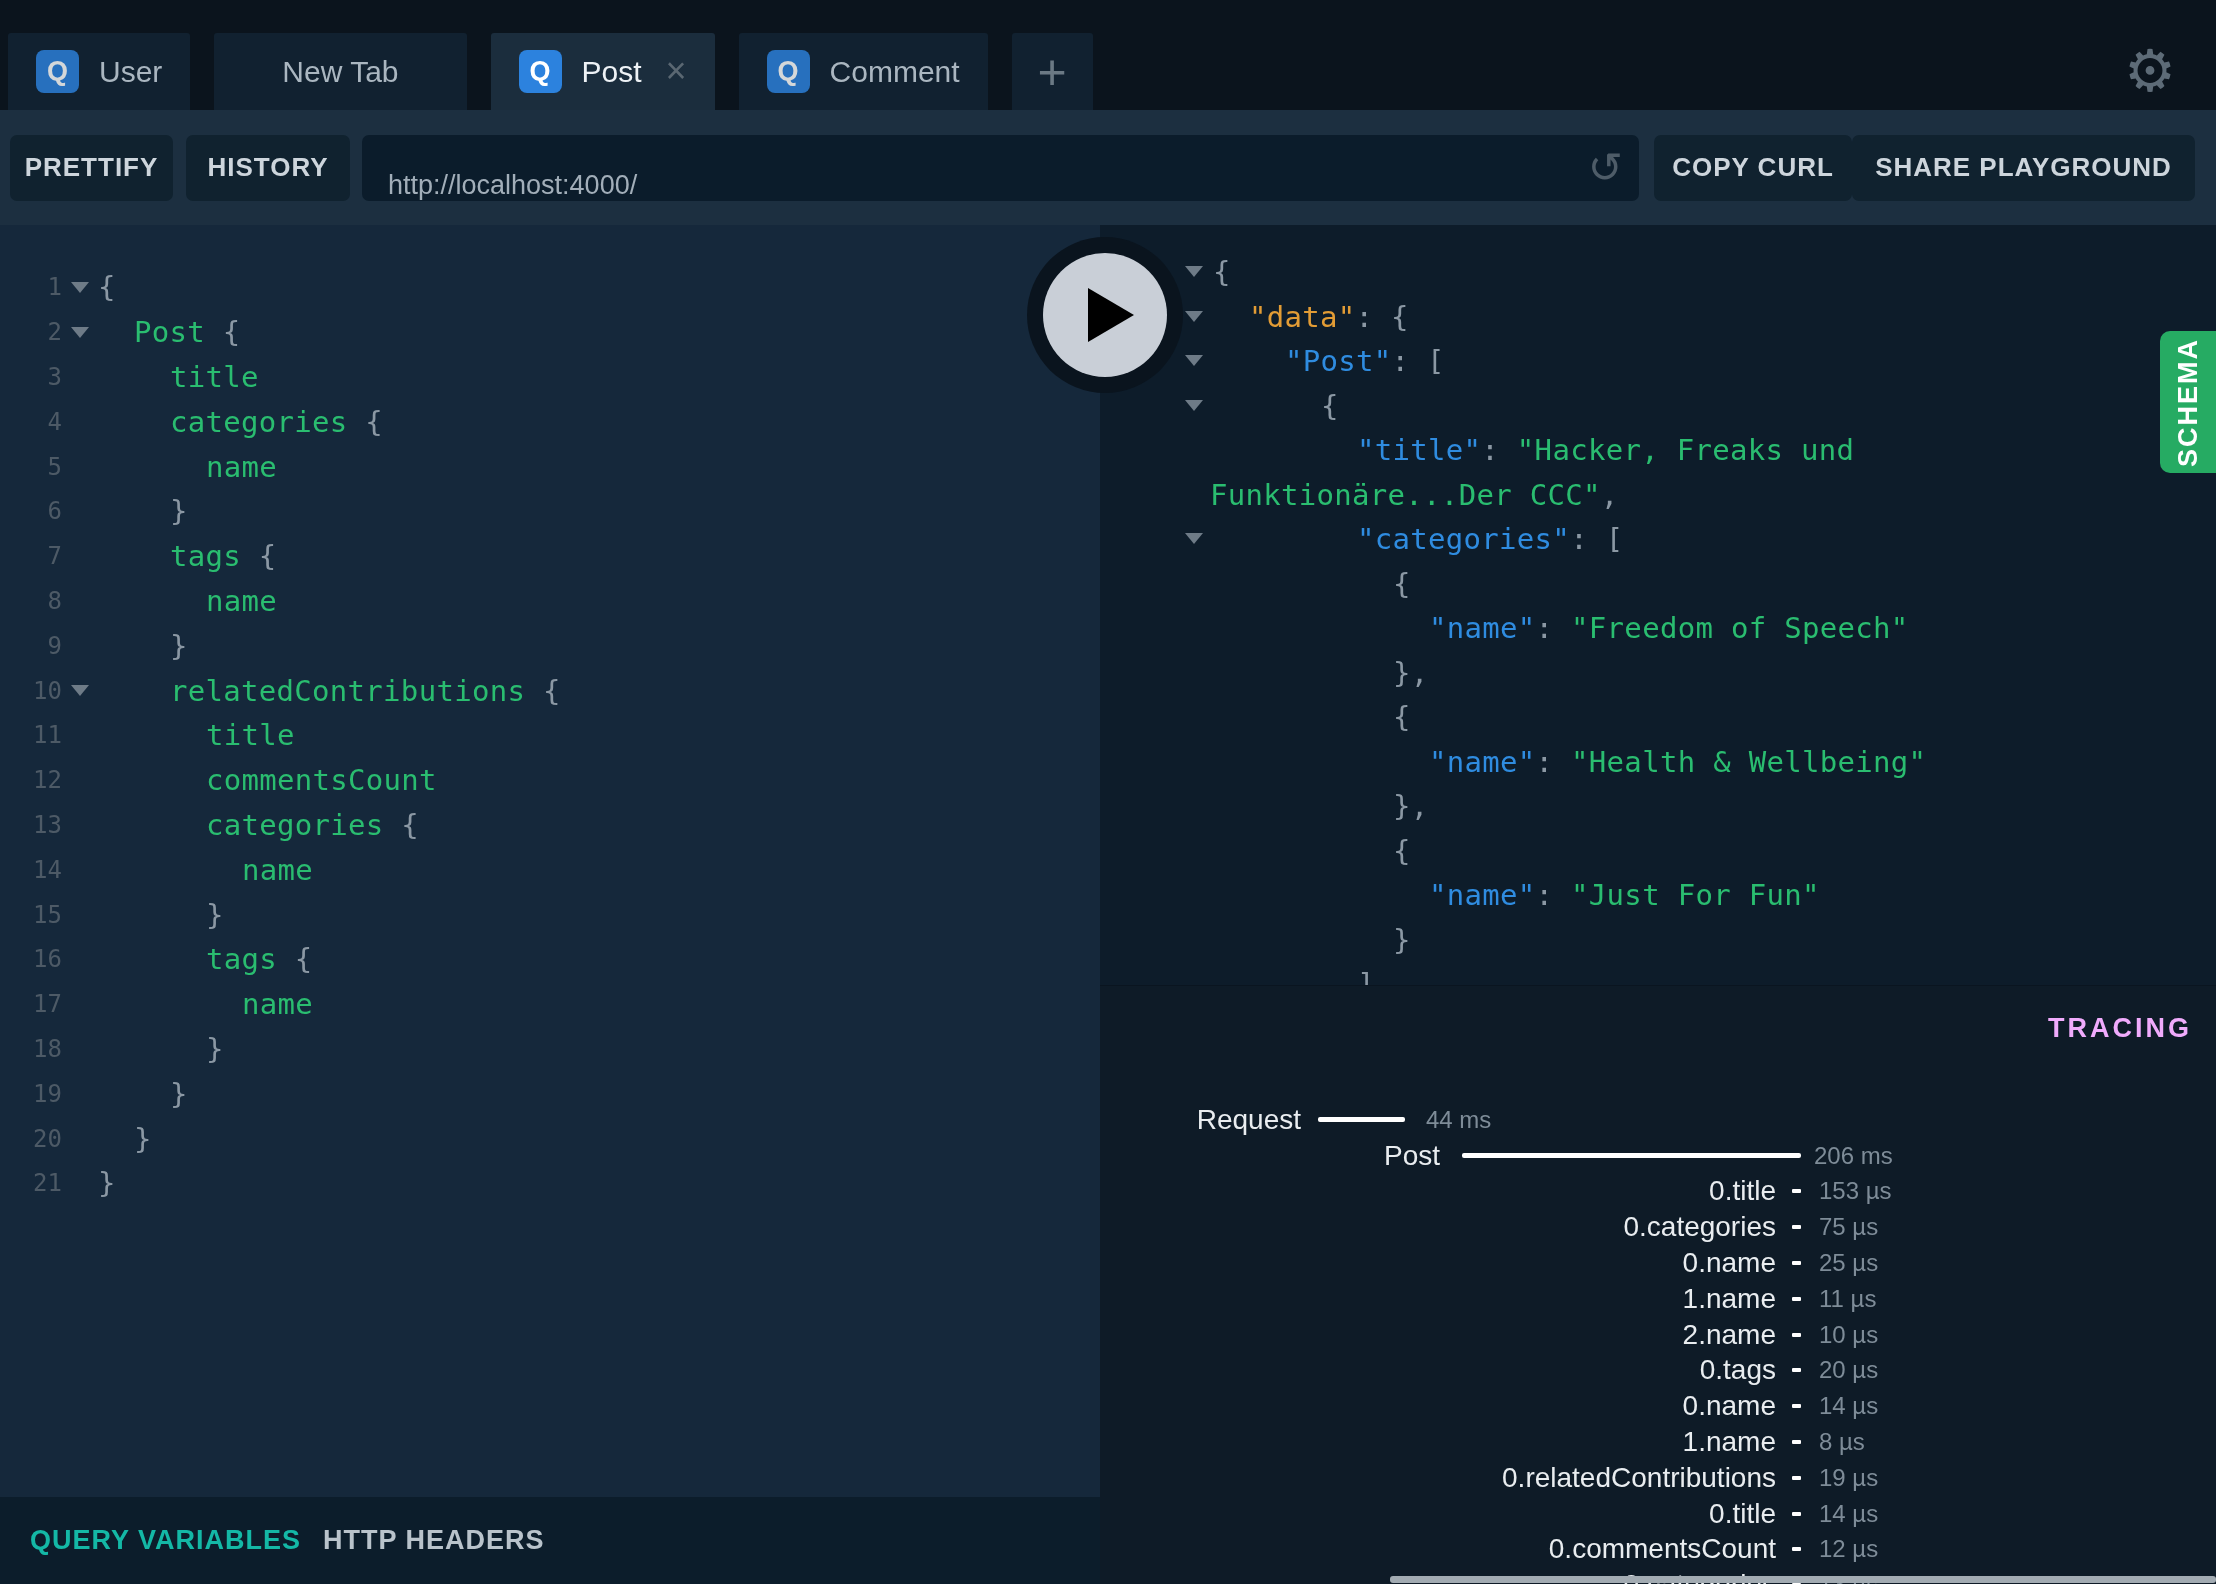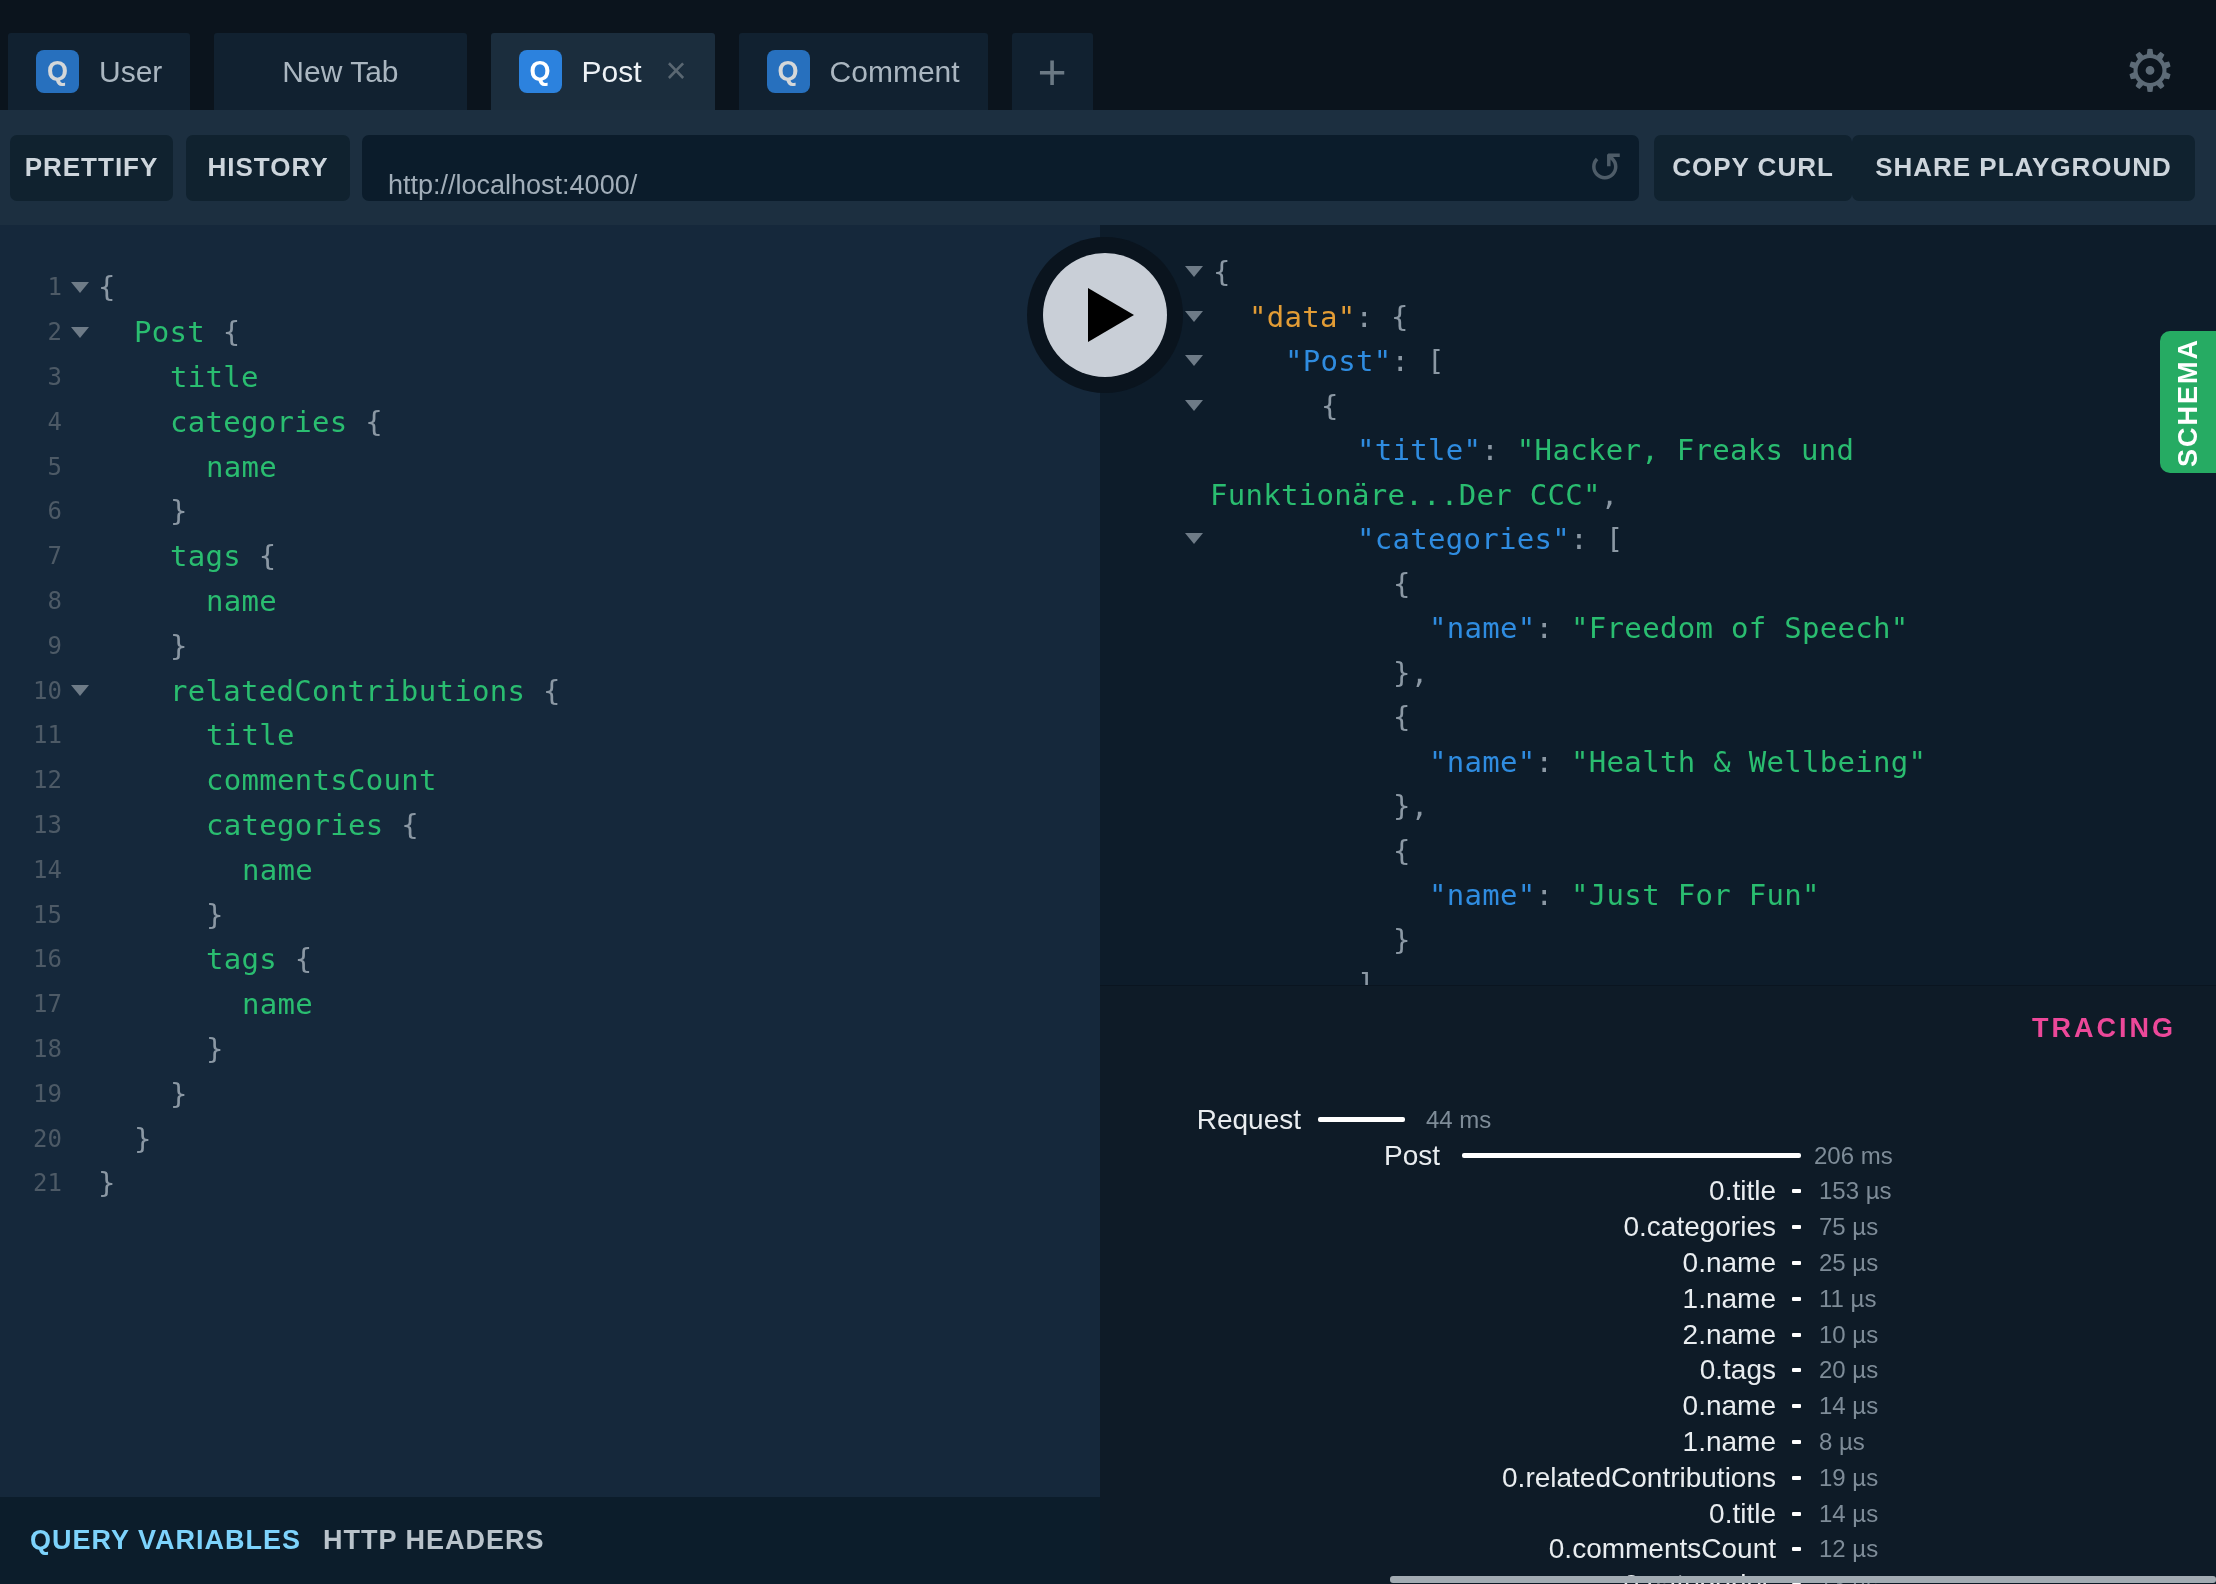--- a/index.html
+++ b/index.html
@@ -53,33 +53,33 @@
        border-top:11px solid #6e7b87;}
   .ecode,.rcode{letter-spacing:.3px;}
   .tk-f{color:#2abd70;}
   .tk-s{color:#2abd70;}
   .tk-p{color:#8b98a4;}
   .tk-k{color:#2f8ce0;}
   .tk-o{color:#e29c35;}
 
   .bottombar{position:absolute;left:0;right:0;bottom:0;height:87px;background:#0c1d2b;
              display:flex;align-items:center;padding-left:30px;box-sizing:border-box;}
-  .qv{color:#7dd3fc;font-size:27px;font-weight:bold;letter-spacing:1px;margin-right:22px;cursor:pointer;}
+  .qv{color:#14b8a6;font-size:27px;font-weight:bold;letter-spacing:1px;margin-right:22px;cursor:pointer;}
   .hh{color:#b9c3cb;font-size:27px;font-weight:bold;letter-spacing:1px;cursor:pointer;}
 
   .right-pane{flex:1;display:flex;flex-direction:column;position:relative;min-width:0;}
   .response{height:760px;background:#0d1c2a;overflow:hidden;padding-top:25px;box-sizing:border-box;
             font-family:"DejaVu Sans Mono",monospace;font-size:29px;flex:none;}
   .rline{position:relative;height:44.5px;display:flex;align-items:center;white-space:pre;}
   .rfold{position:absolute;left:85px;top:50%;margin-top:-6px;width:0;height:0;cursor:pointer;
          border-left:9px solid transparent;border-right:9px solid transparent;border-top:11px solid #6e7b87;}
 
   
   .tracing{flex:1;background:#0e1b27;position:relative;overflow:hidden;border-top:1px solid #0a1520;}
-  .tracing-title{position:absolute;top:27px;right:40px;color:#ec4899;font-size:27px;
+  .tracing-title{position:absolute;top:27px;right:24px;color:#f0abfc;font-size:27px;
                  font-weight:bold;letter-spacing:3px;}
   #trows{position:absolute;top:116px;left:0;right:0;}
   .trow{position:relative;height:35.8px;}
   .tlab{position:absolute;top:50%;transform:translateY(-50%);color:#e9edf0;font-size:28px;white-space:nowrap;}
   .tbar{position:absolute;top:50%;margin-top:-2.5px;height:5px;background:#ffffff;border-radius:2px;}
   .tdash{position:absolute;left:692px;top:50%;margin-top:-2px;width:9px;height:4px;background:#ffffff;border-radius:1px;}
   .tval{position:absolute;left:719px;top:50%;transform:translateY(-50%);color:#7e8c98;font-size:24px;white-space:nowrap;}
 
   
   .play{position:absolute;left:1027px;top:237px;width:156px;height:156px;border-radius:50%;

